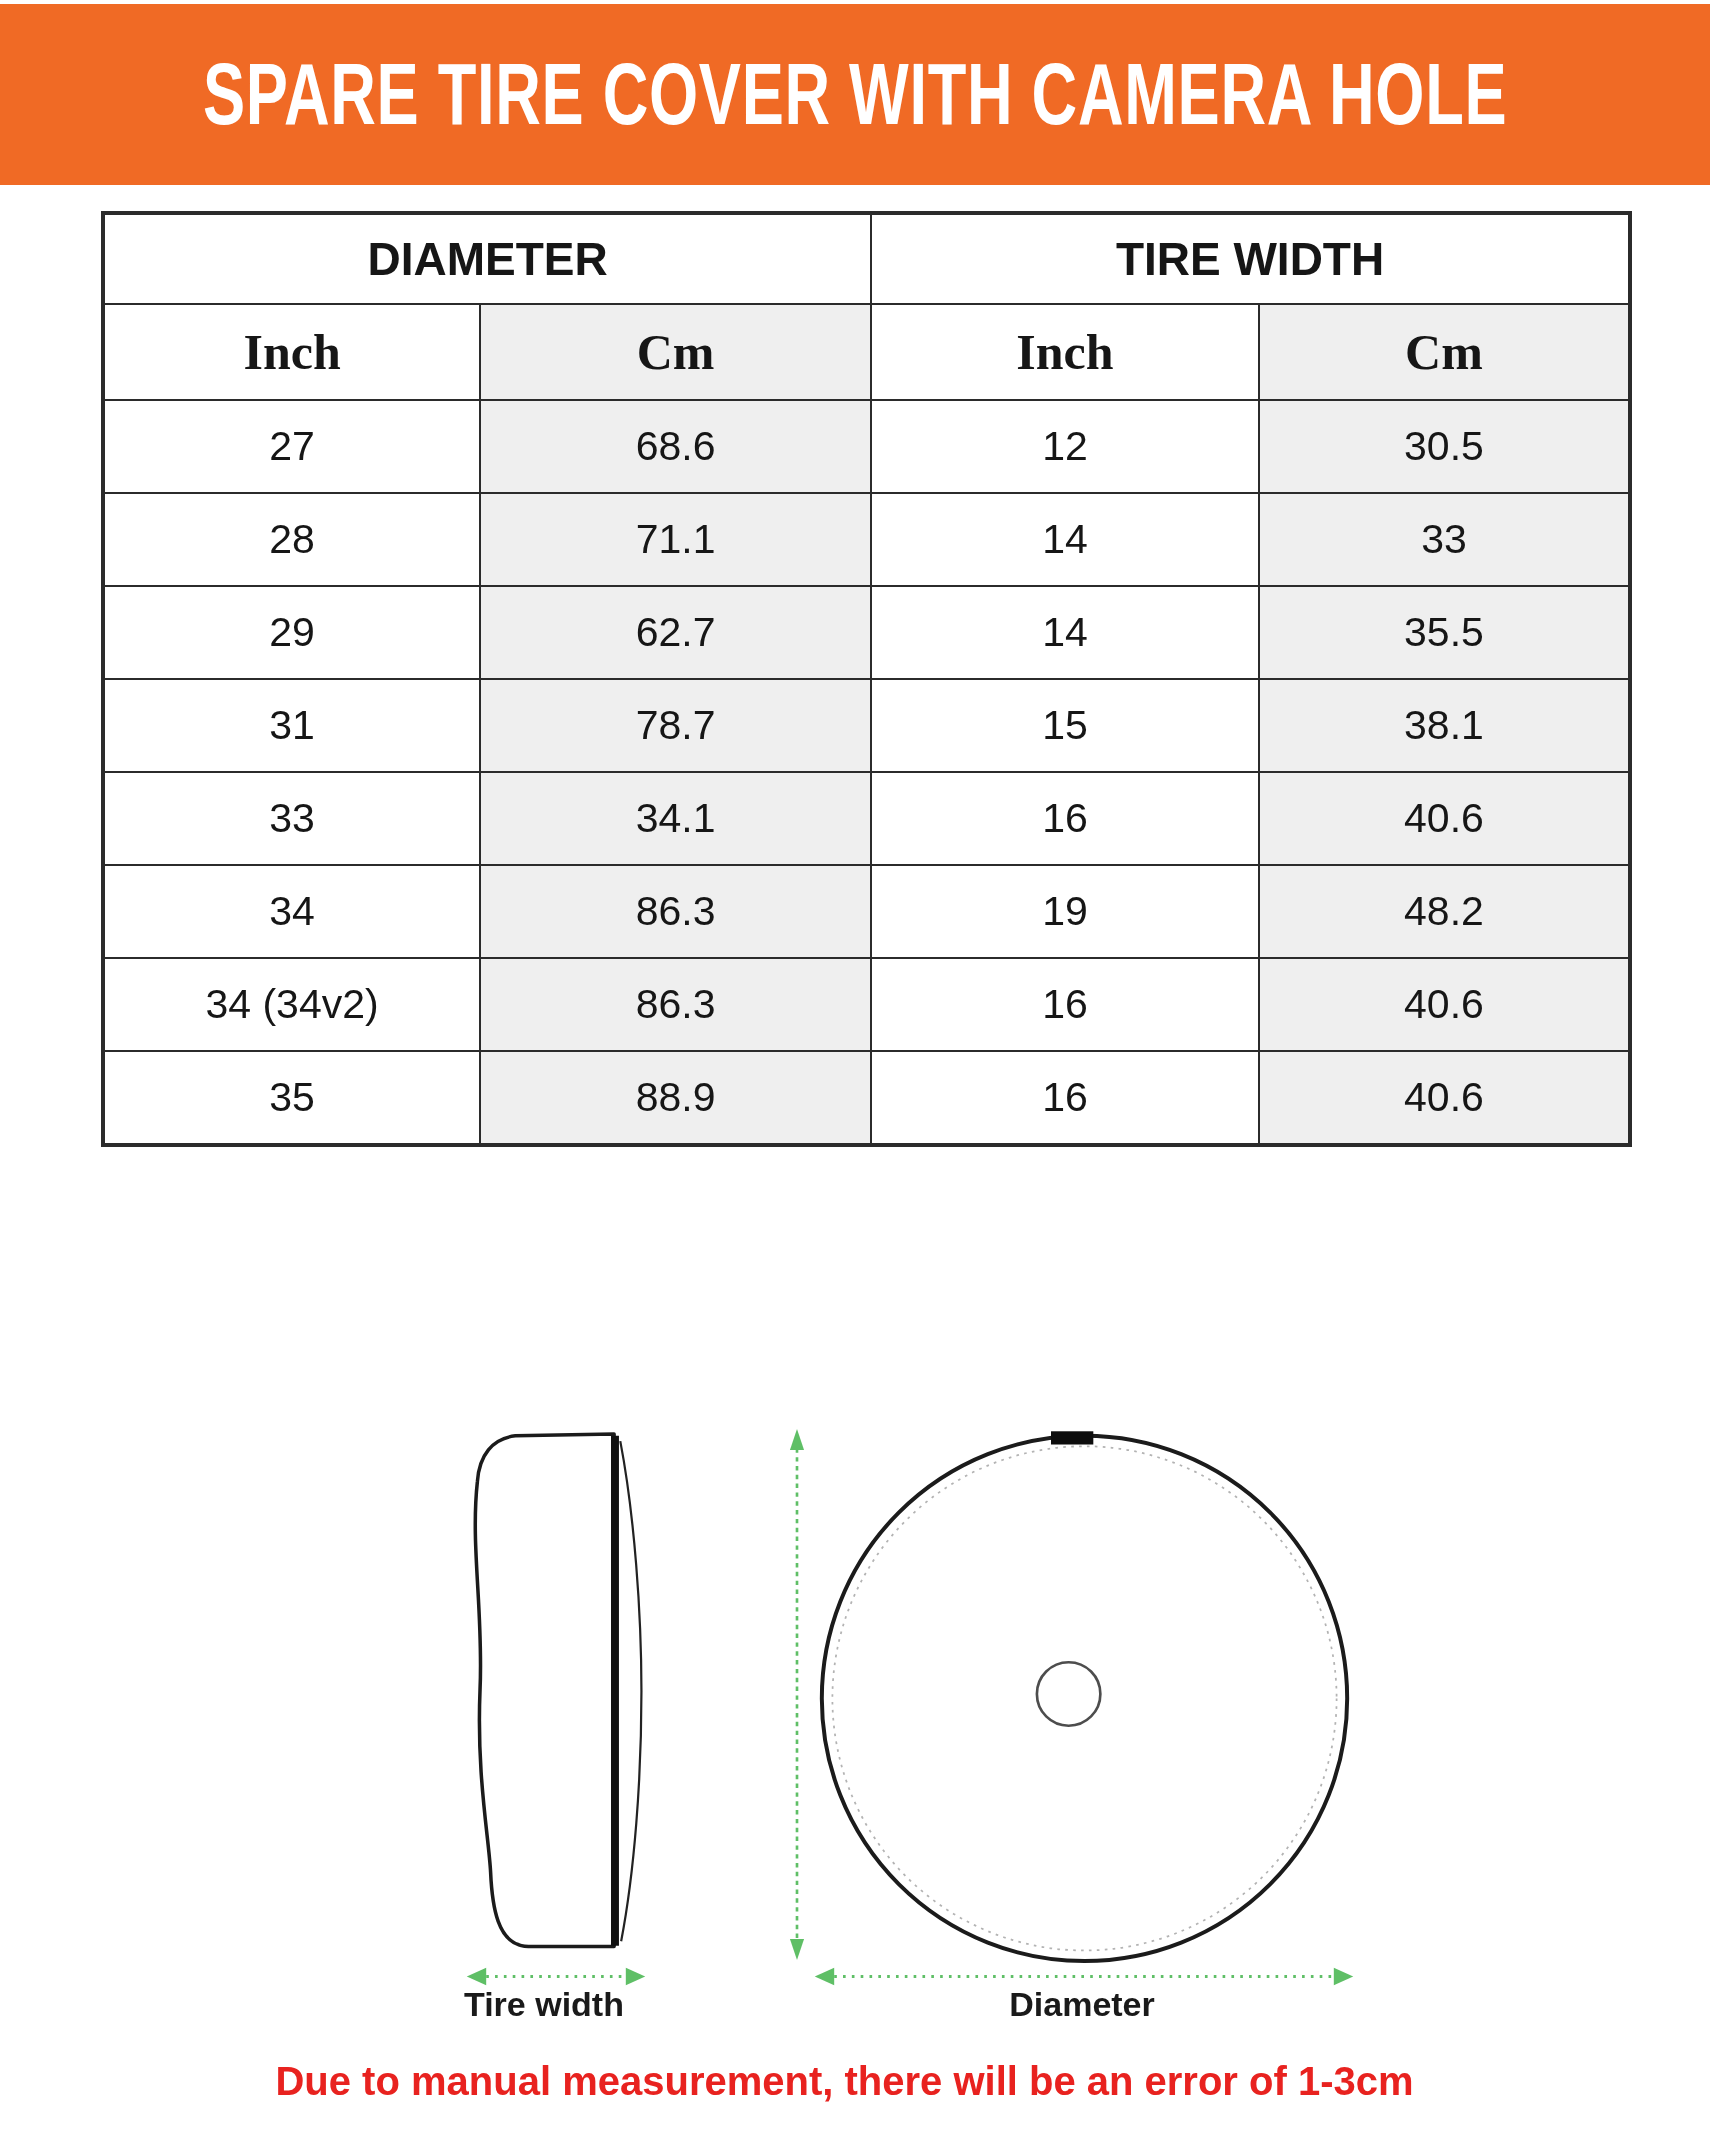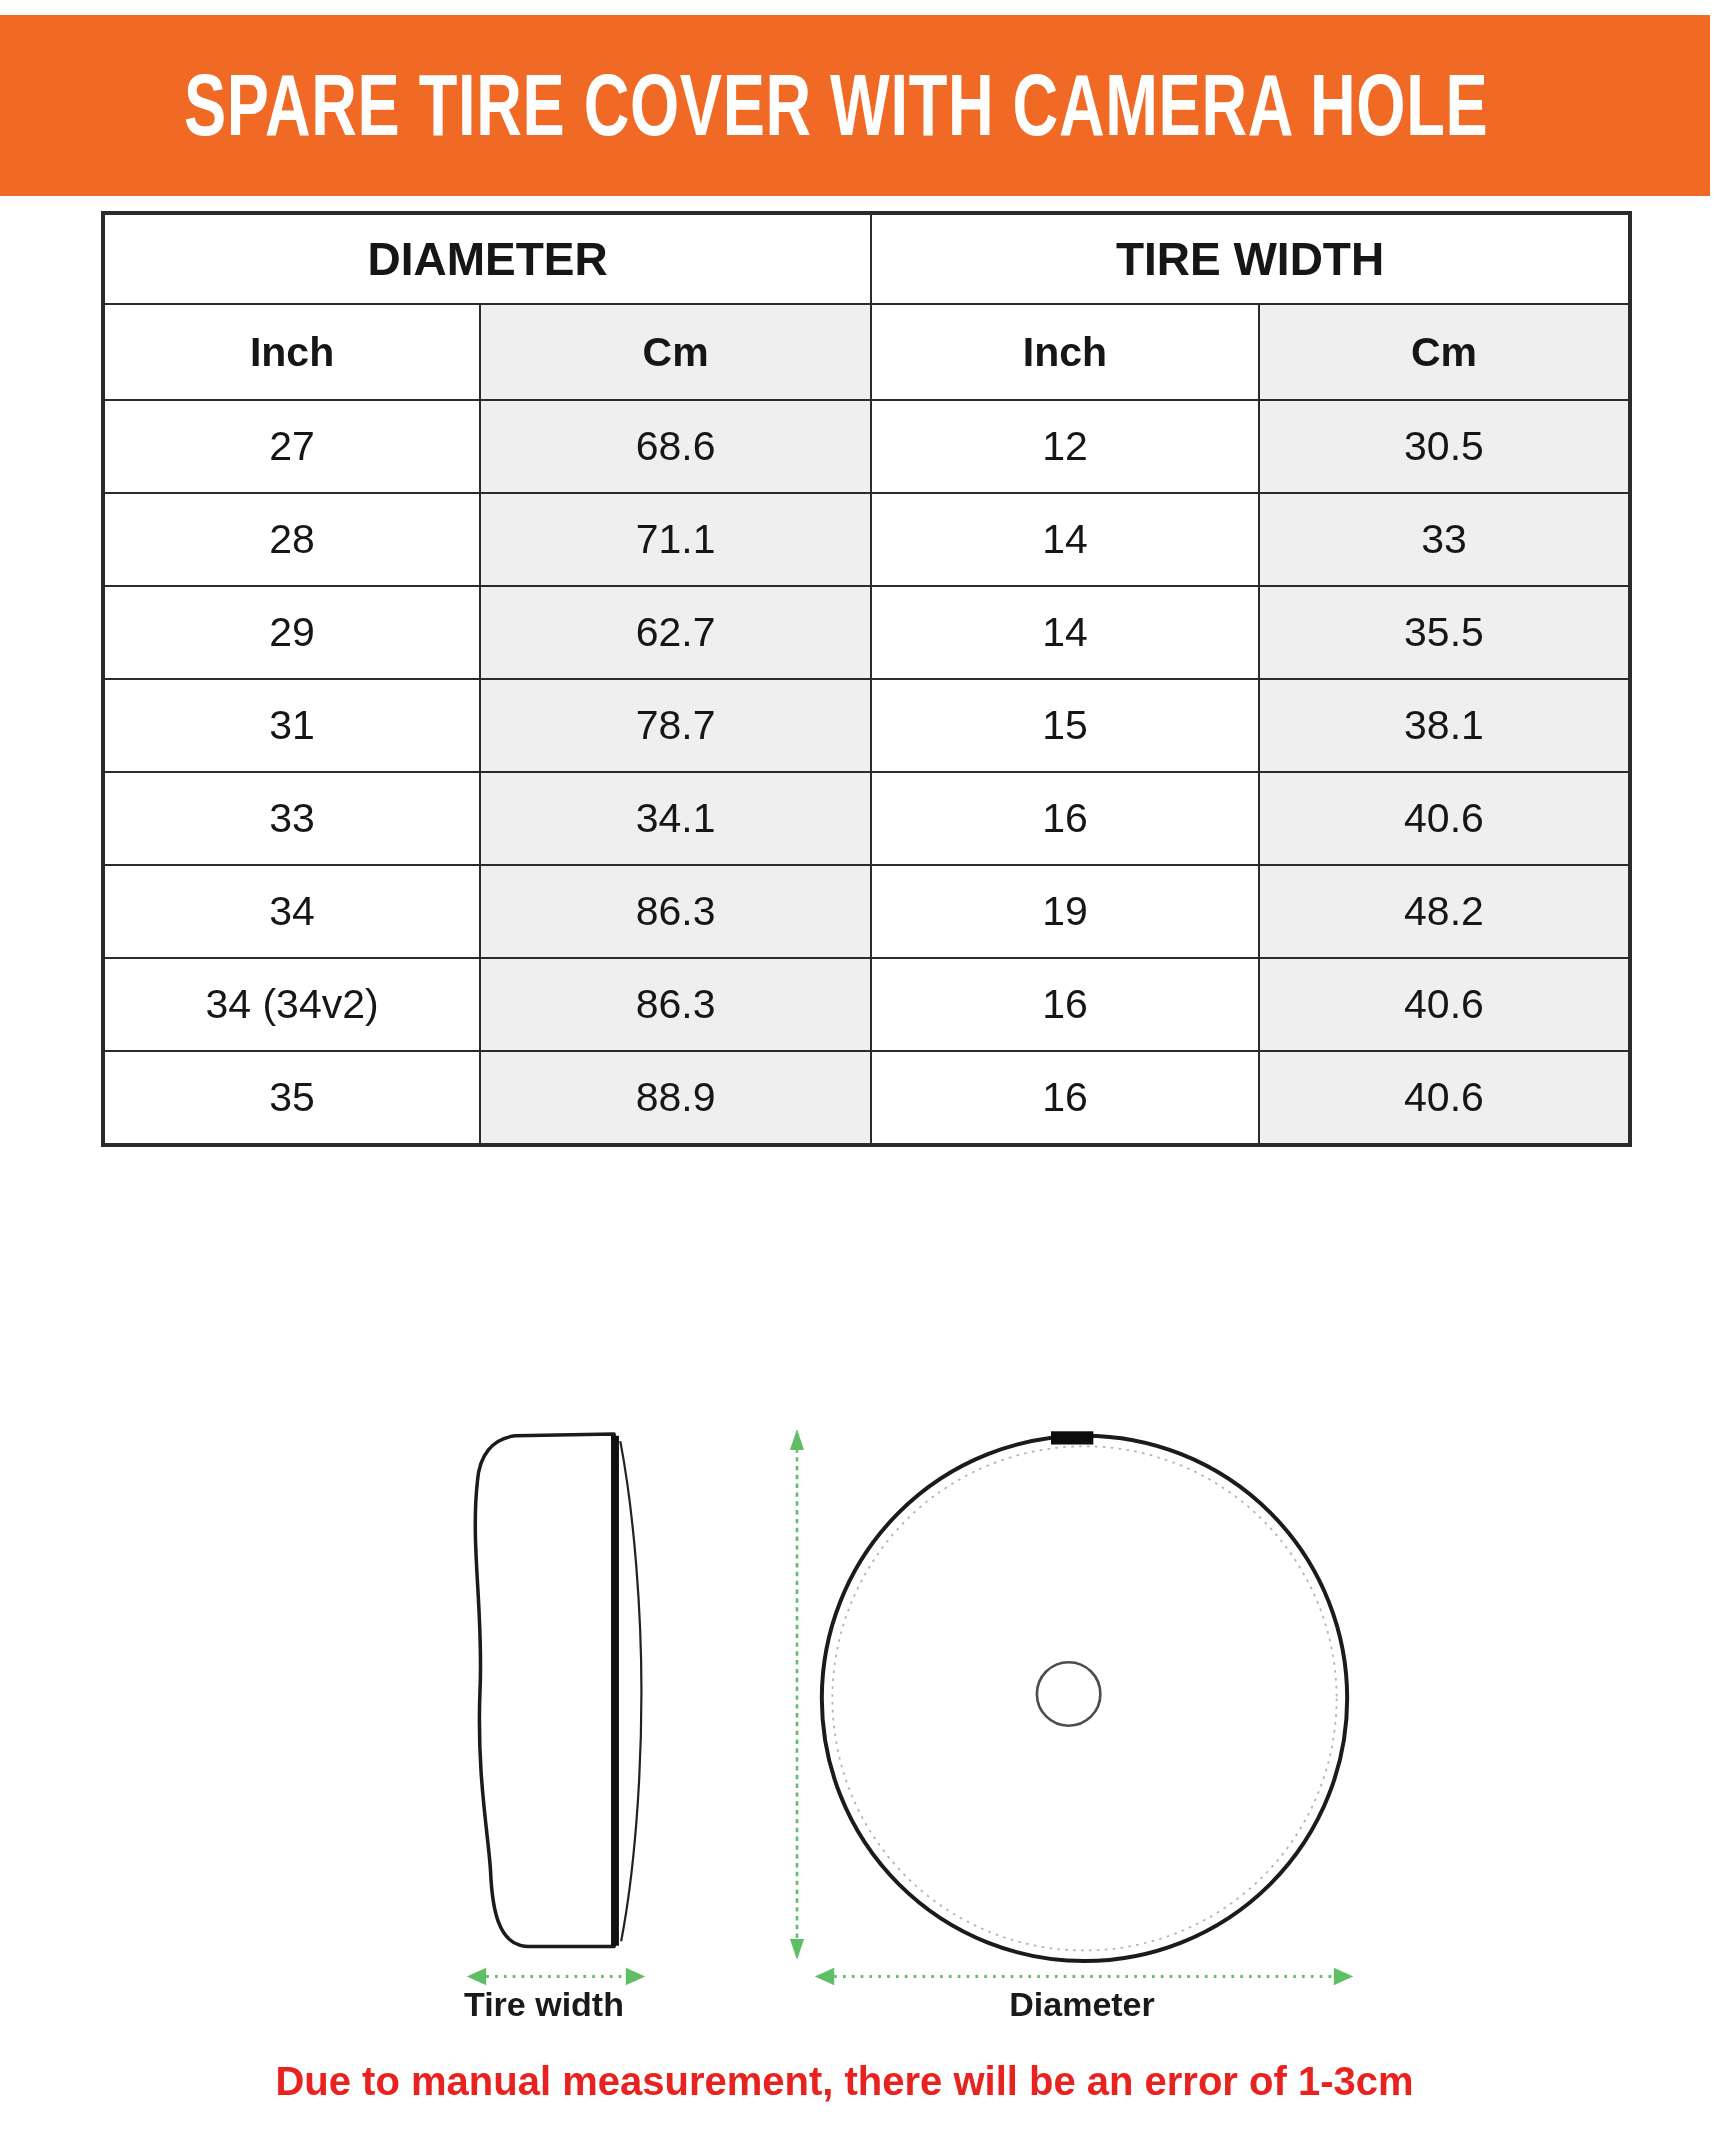--- a/index.html
+++ b/index.html
@@ -8,26 +8,26 @@
     width: 1717px;
     height: 2149px;
     background: #ffffff;
     font-family: "Liberation Sans", sans-serif;
     overflow: hidden;
   }
 
   
   .banner {
     position: absolute;
-    left: 0; top: 15px;
+    left: 0; top: 4px;
     width: 1710px; height: 181px;
     background: var(--banner-bg, #F06A25);
     display: flex;
     align-items: center;
-    justify-content: flex-start;
+    justify-content: center;
   }
   .banner-title {
     color: var(--banner-text, #ffffff);
     font-size: 81px;
     font-weight: 700;
     letter-spacing: 0.9px;
     white-space: nowrap;
     transform: scale(0.78, 1.08);
     transform-origin: center;
   }
@@ -54,22 +54,23 @@
     padding: 0;
   }
   tr.group-row th {
     height: 88px;
     font-size: 46px;
     font-weight: 700;
     background: #ffffff;
   }
   tr.sub-row th {
     height: 94px;
-    font-size: 41px;
-    font-weight: 700;
+    font-size: 50px;
+    font-weight: 700;
+    font-family: Liberation Serif, serif;
   }
   tbody td {
     height: 91px;
     font-size: 41px;
     font-weight: 500;
   }
   .cm-col { background: var(--cm-col-bg, #EFEFEF); }
 
   
   .diagram-svg { position: absolute; }

